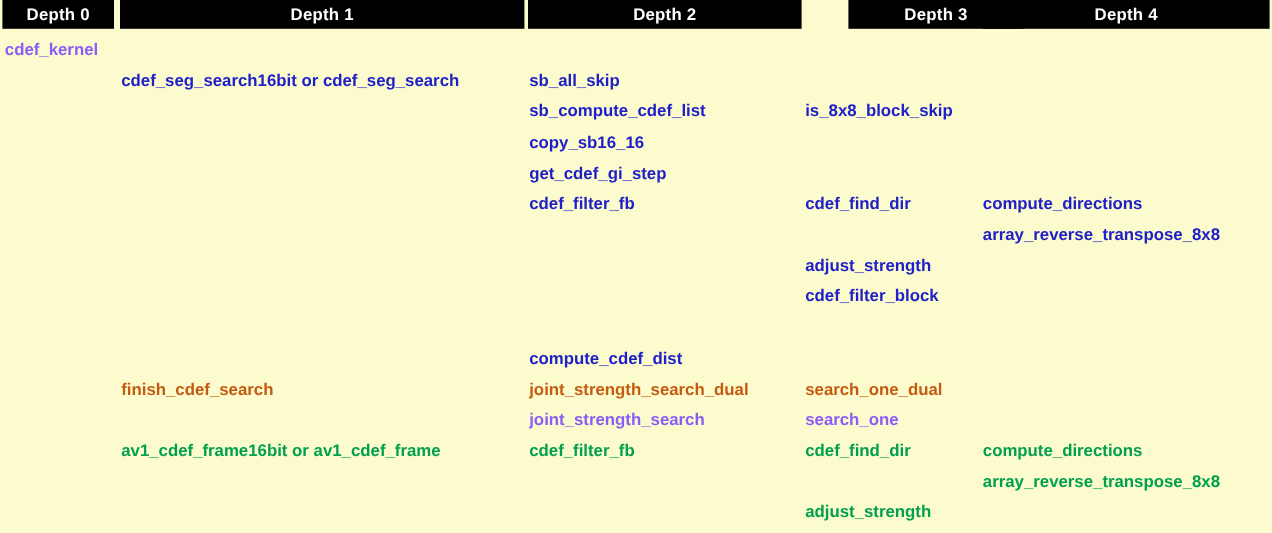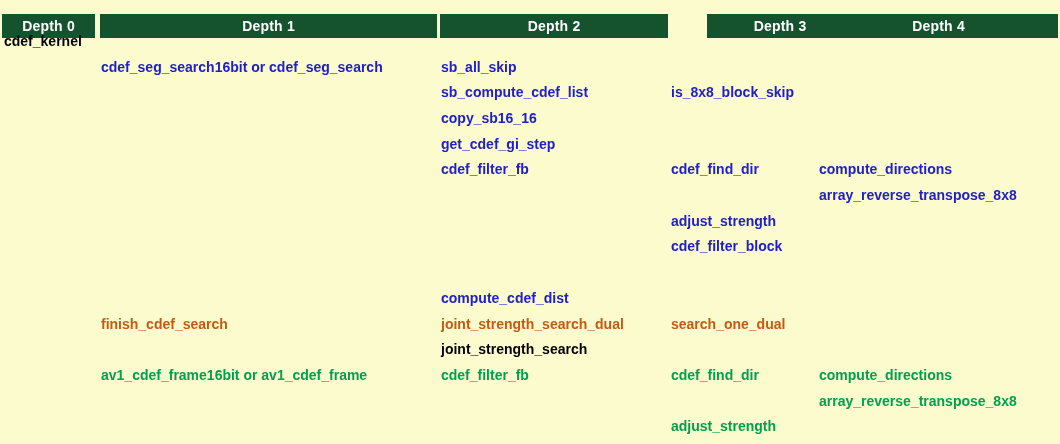--- a/index.html
+++ b/index.html
@@ -6,22 +6,22 @@
   body{
     width:1060px;height:444px;overflow:hidden;
     background:#fcfbce;
     font-family:"Liberation Sans","DejaVu Sans",sans-serif;
   }
   #sheet{position:relative;width:1060px;height:444px;background:#fcfbce;}
 
   
   #header{position:absolute;left:0;top:0;width:1060px;height:28px;background:#fcfbce;}
   .hcell{
-    position:absolute;top:14px;height:24px;
-    background:#14532d;color:#ffffff;
+    position:absolute;top:0;height:24px;
+    background:#000000;color:#ffffff;
     font-size:14px;font-weight:bold;
     display:flex;align-items:center;justify-content:center;
     letter-spacing:.2px;
     box-sizing:border-box;
   }
 
   
   #body{position:absolute;left:0;top:28px;width:1060px;height:416px;}
   .row{position:absolute;left:0;width:1060px;height:25.7px;}
   .cell{
@@ -32,21 +32,21 @@
     box-sizing:border-box;
   }
   .c0{left:4px;width:95px;}
   .c1{left:101px;width:338px;}
   .c2{left:441px;width:228px;}
   .c3{left:671px;width:146px;}
   .c4{left:819px;width:241px;}
 
   .blue  {color:#2020c8;}
   .orange{color:#c55a11;}
-  .black {color:#000000;}
+  .black {color:#8b5cf6;}
   .green {color:#00a04e;}
 </style>
 </head>
 <body>
 
 <div id="sheet">
 
   <div id="header">
       <div class="hcell" style="left: 2px; width: 93px;">Depth 0</div>
       <div class="hcell" style="left: 100px; width: 337px;">Depth 1</div>
@@ -91,20 +91,21 @@
       <div class="row" style="top: 257px;">
         <div class="cell c2 blue">compute_cdef_dist</div>
       </div>
       <div class="row" style="top: 282.7px;">
         <div class="cell c1 orange">finish_cdef_search</div>
         <div class="cell c2 orange">joint_strength_search_dual</div>
         <div class="cell c3 orange">search_one_dual</div>
       </div>
       <div class="row" style="top: 308.4px;">
         <div class="cell c2 black">joint_strength_search</div>
+        <div class="cell c3 black">search_one</div>
       </div>
       <div class="row" style="top: 334.1px;">
         <div class="cell c1 green">av1_cdef_frame16bit or av1_cdef_frame</div>
         <div class="cell c2 green">cdef_filter_fb</div>
         <div class="cell c3 green">cdef_find_dir</div>
         <div class="cell c4 green">compute_directions</div>
       </div>
       <div class="row" style="top: 359.8px;">
         <div class="cell c4 green">array_reverse_transpose_8x8</div>
       </div>

